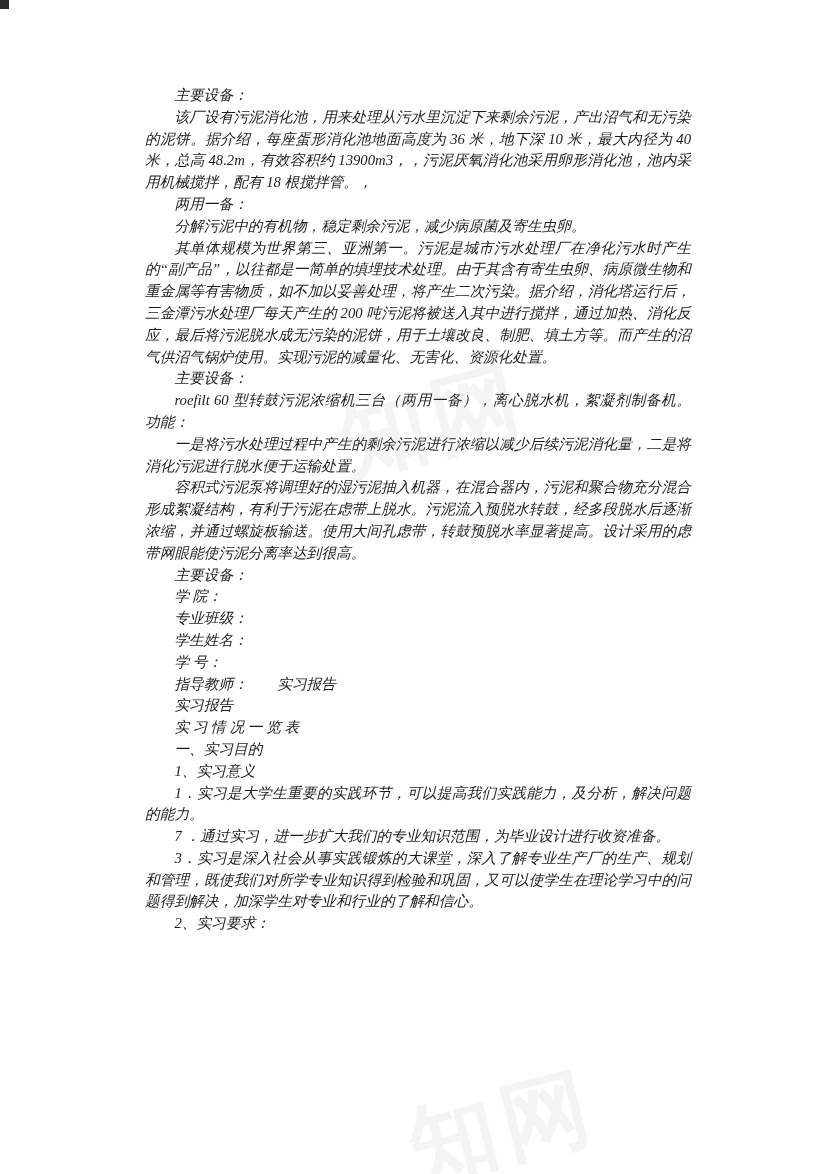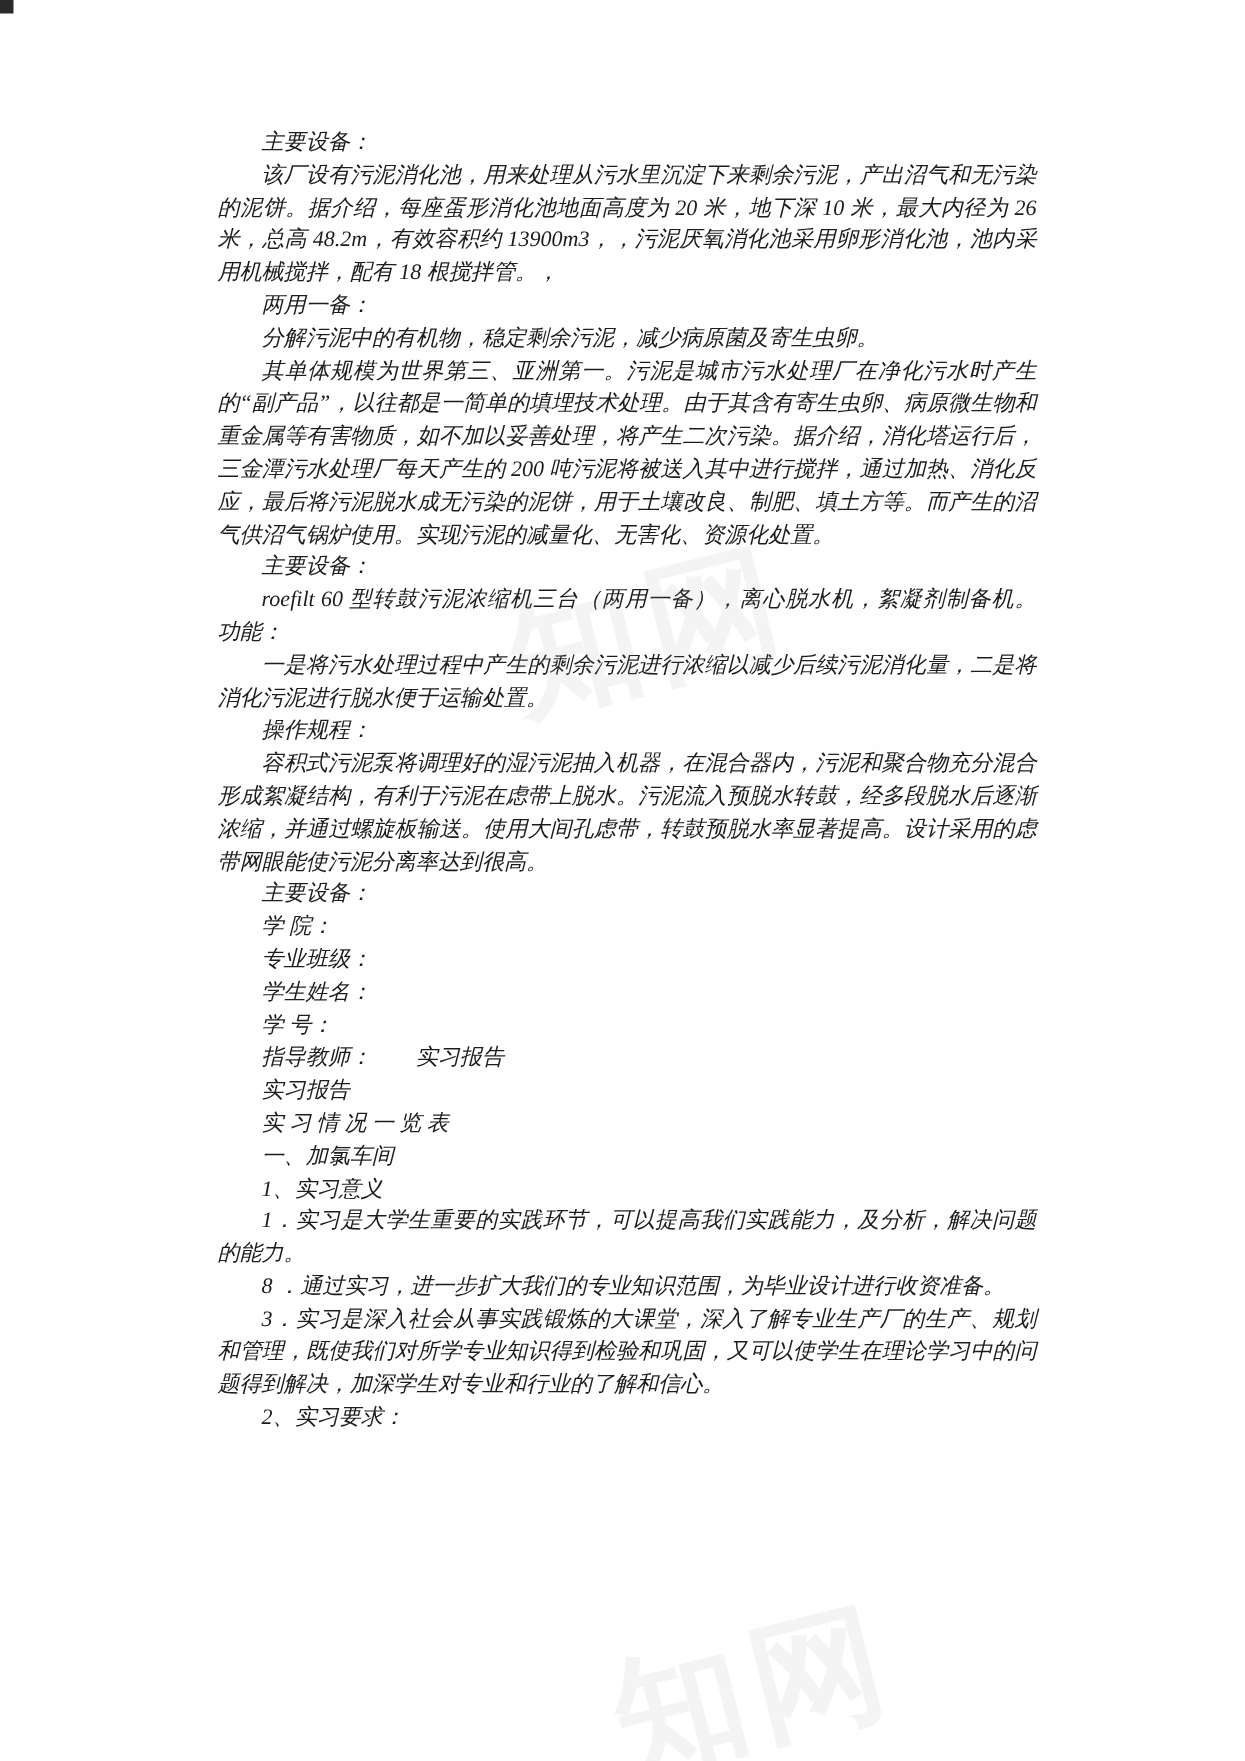--- a/index.html
+++ b/index.html
@@ -61,39 +61,38 @@
     background: #2a2a2a;
   }
 </style>
 </head>
 <body>
 
 <div class="corner-artifact"></div>
 
 <div class="doc-body" id="doc-root">
     <p>主要设备：</p>
-    <p>该厂设有污泥消化池，用来处理从污水里沉淀下来剩余污泥，产出沼气和无污染的泥饼。据介绍，每座蛋形消化池地面高度为 20 米，地下深 10 米，最大内径为 26 米，总高 48.2m，有效容积约 13900m3，，污泥厌氧消化池采用卵形消化池，池内采用机械搅拌，配有 18 根搅拌管。，</p>
+    <p>该厂设有污泥消化池，用来处理从污水里沉淀下来剩余污泥，产出沼气和无污染的泥饼。据介绍，每座蛋形消化池地面高度为 36 米，地下深 10 米，最大内径为 40 米，总高 48.2m，有效容积约 13900m3，，污泥厌氧消化池采用卵形消化池，池内采用机械搅拌，配有 18 根搅拌管。，</p>
     <p>两用一备：</p>
     <p>分解污泥中的有机物，稳定剩余污泥，减少病原菌及寄生虫卵。</p>
     <p>其单体规模为世界第三、亚洲第一。污泥是城市污水处理厂在净化污水时产生的“副产品”，以往都是一简单的填埋技术处理。由于其含有寄生虫卵、病原微生物和重金属等有害物质，如不加以妥善处理，将产生二次污染。据介绍，消化塔运行后，三金潭污水处理厂每天产生的 200 吨污泥将被送入其中进行搅拌，通过加热、消化反应，最后将污泥脱水成无污染的泥饼，用于土壤改良、制肥、填土方等。而产生的沼气供沼气锅炉使用。实现污泥的减量化、无害化、资源化处置。</p>
     <p>主要设备：</p>
     <p>roefilt 60 型转鼓污泥浓缩机三台（两用一备），离心脱水机，絮凝剂制备机。　功能：</p>
     <p>一是将污水处理过程中产生的剩余污泥进行浓缩以减少后续污泥消化量，二是将消化污泥进行脱水便于运输处置。</p>
-    <p>操作规程：</p>
     <p>容积式污泥泵将调理好的湿污泥抽入机器，在混合器内，污泥和聚合物充分混合形成絮凝结构，有利于污泥在虑带上脱水。污泥流入预脱水转鼓，经多段脱水后逐渐浓缩，并通过螺旋板输送。使用大间孔虑带，转鼓预脱水率显著提高。设计采用的虑带网眼能使污泥分离率达到很高。</p>
     <p>主要设备：</p>
     <p>学 院：</p>
     <p>专业班级：</p>
     <p>学生姓名：</p>
     <p>学 号：</p>
     <p>指导教师：　　实习报告</p>
     <p>实习报告</p>
     <p>实 习 情 况 一 览 表</p>
-    <p>一、加氯车间</p>
+    <p>一、实习目的</p>
     <p>1、实习意义</p>
     <p>1．实习是大学生重要的实践环节，可以提高我们实践能力，及分析，解决问题的能力。</p>
-    <p>8 ．通过实习，进一步扩大我们的专业知识范围，为毕业设计进行收资准备。</p>
+    <p>7 ．通过实习，进一步扩大我们的专业知识范围，为毕业设计进行收资准备。</p>
     <p>3．实习是深入社会从事实践锻炼的大课堂，深入了解专业生产厂的生产、规划和管理，既使我们对所学专业知识得到检验和巩固，又可以使学生在理论学习中的问题得到解决，加深学生对专业和行业的了解和信心。</p>
     <p>2、实习要求：</p>
   </div>
 
 <div class="watermark wm-mid">知网</div>
 <div class="watermark wm-bottom">知网</div>
 
 </body></html>

